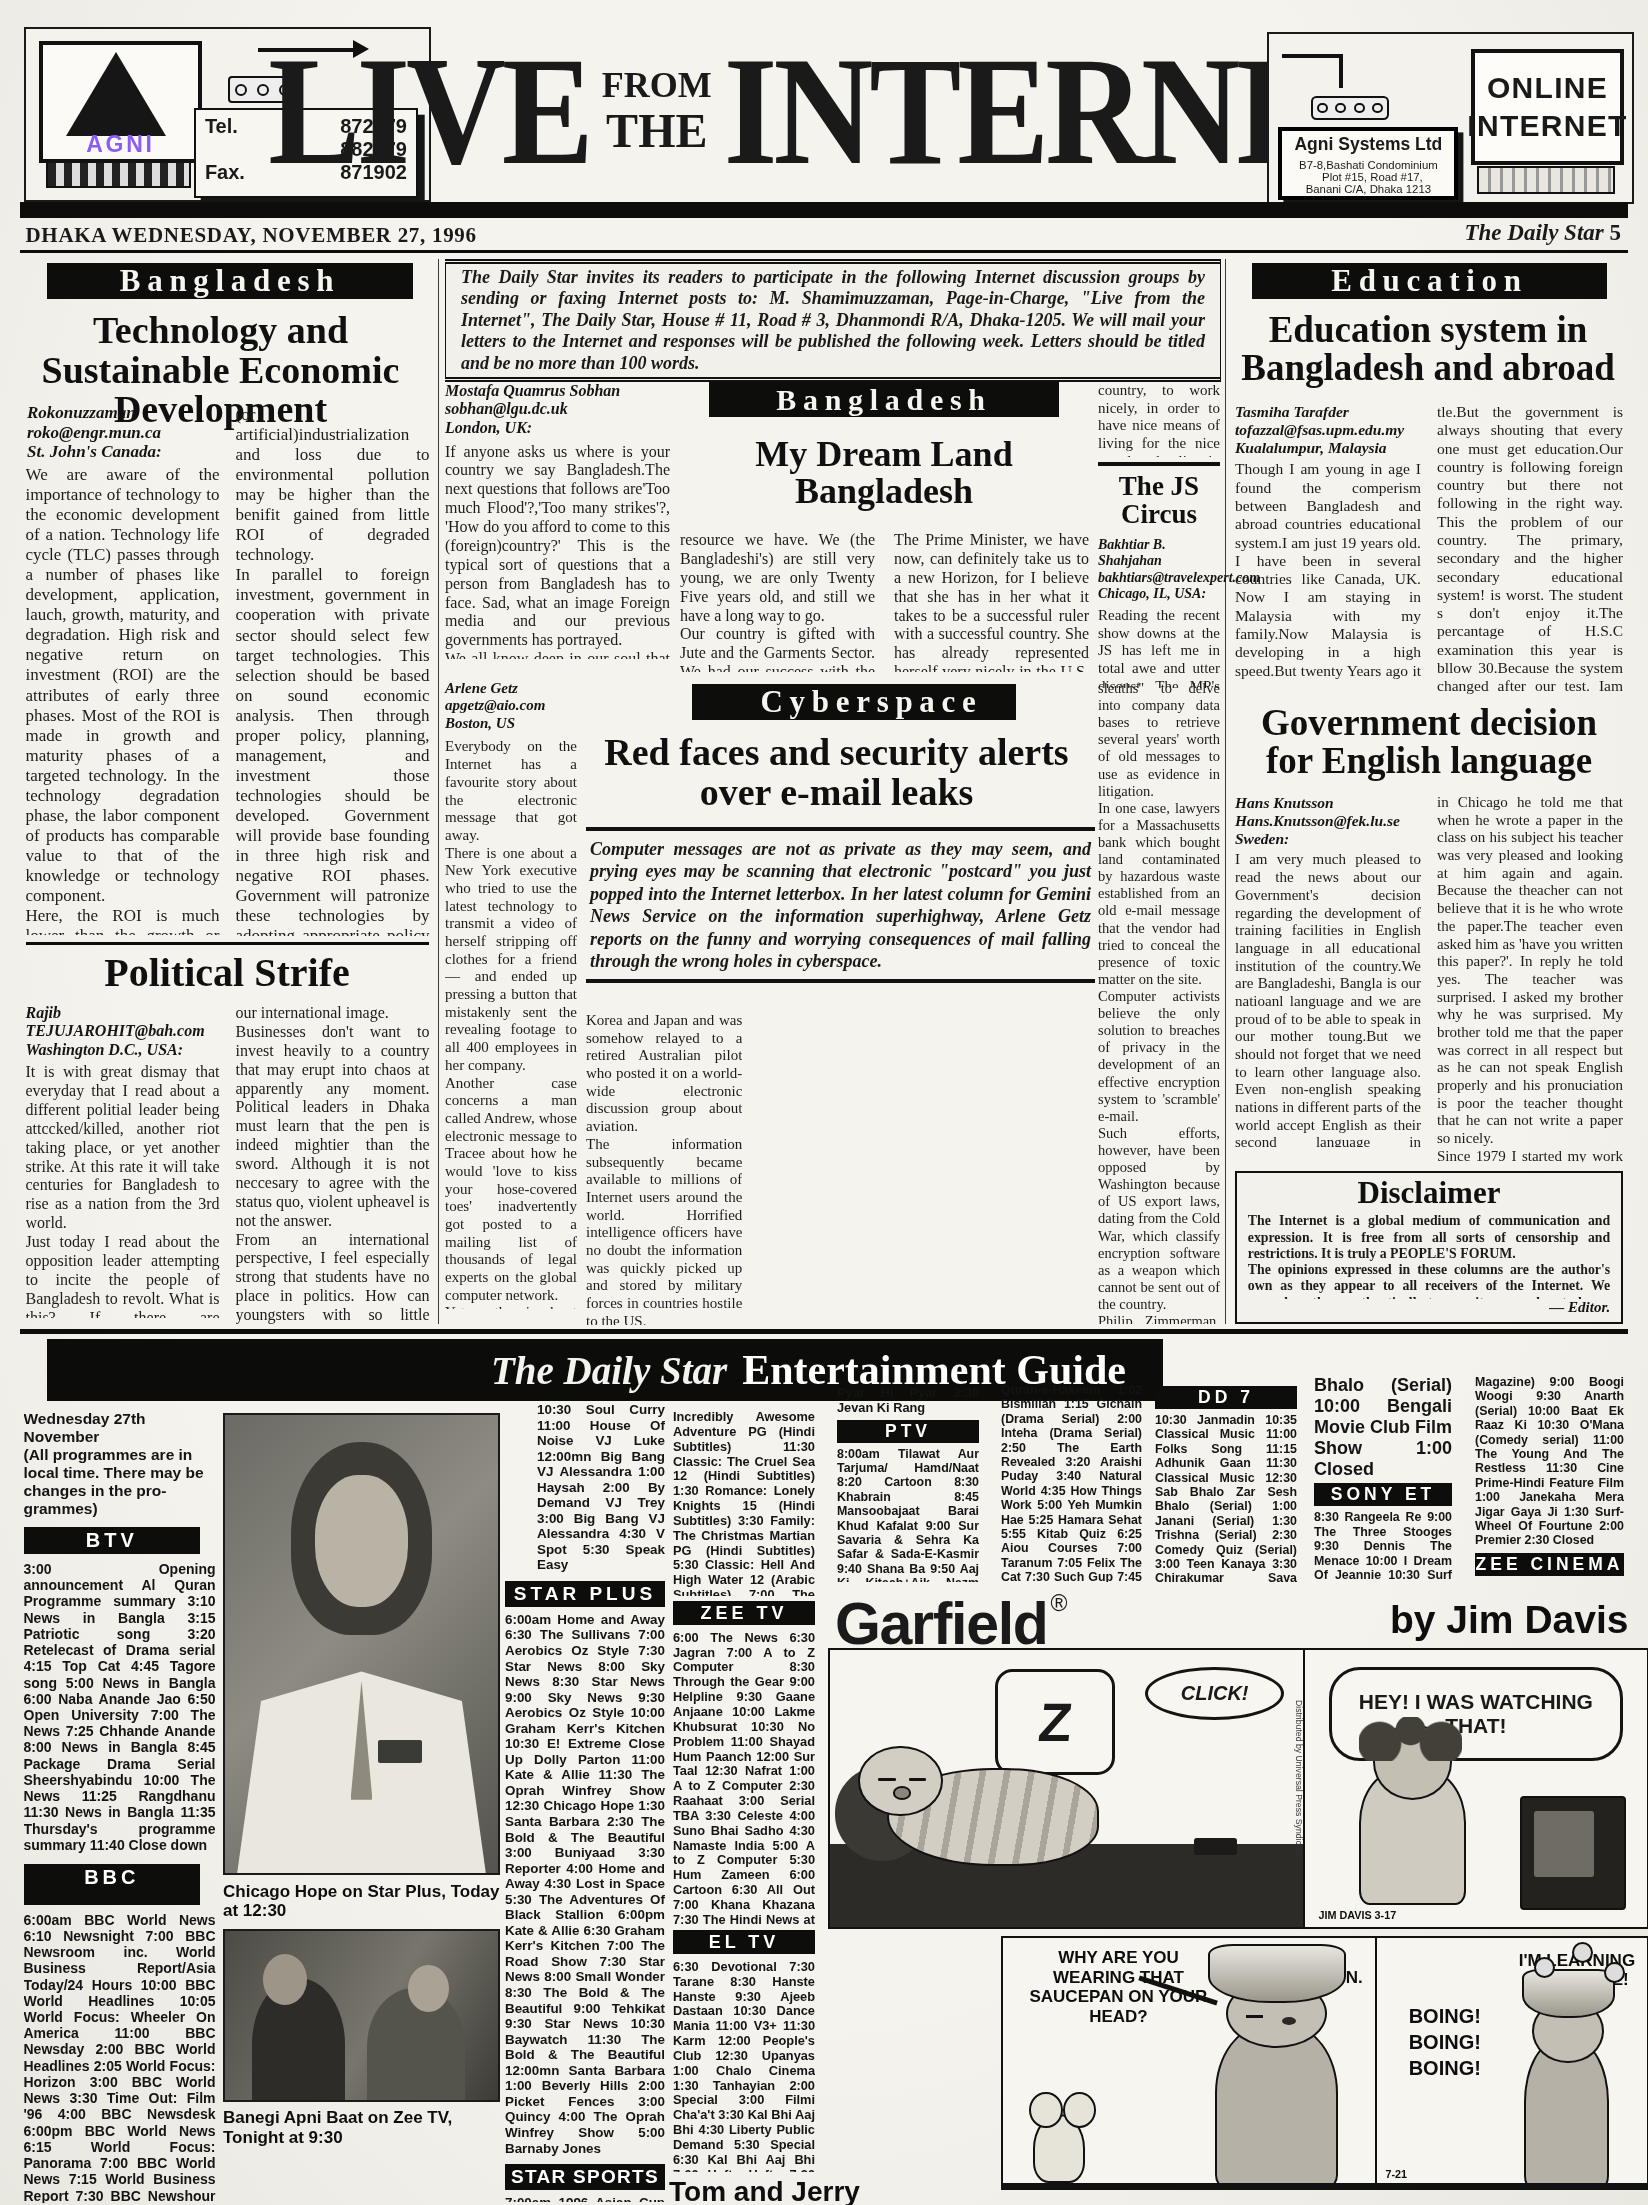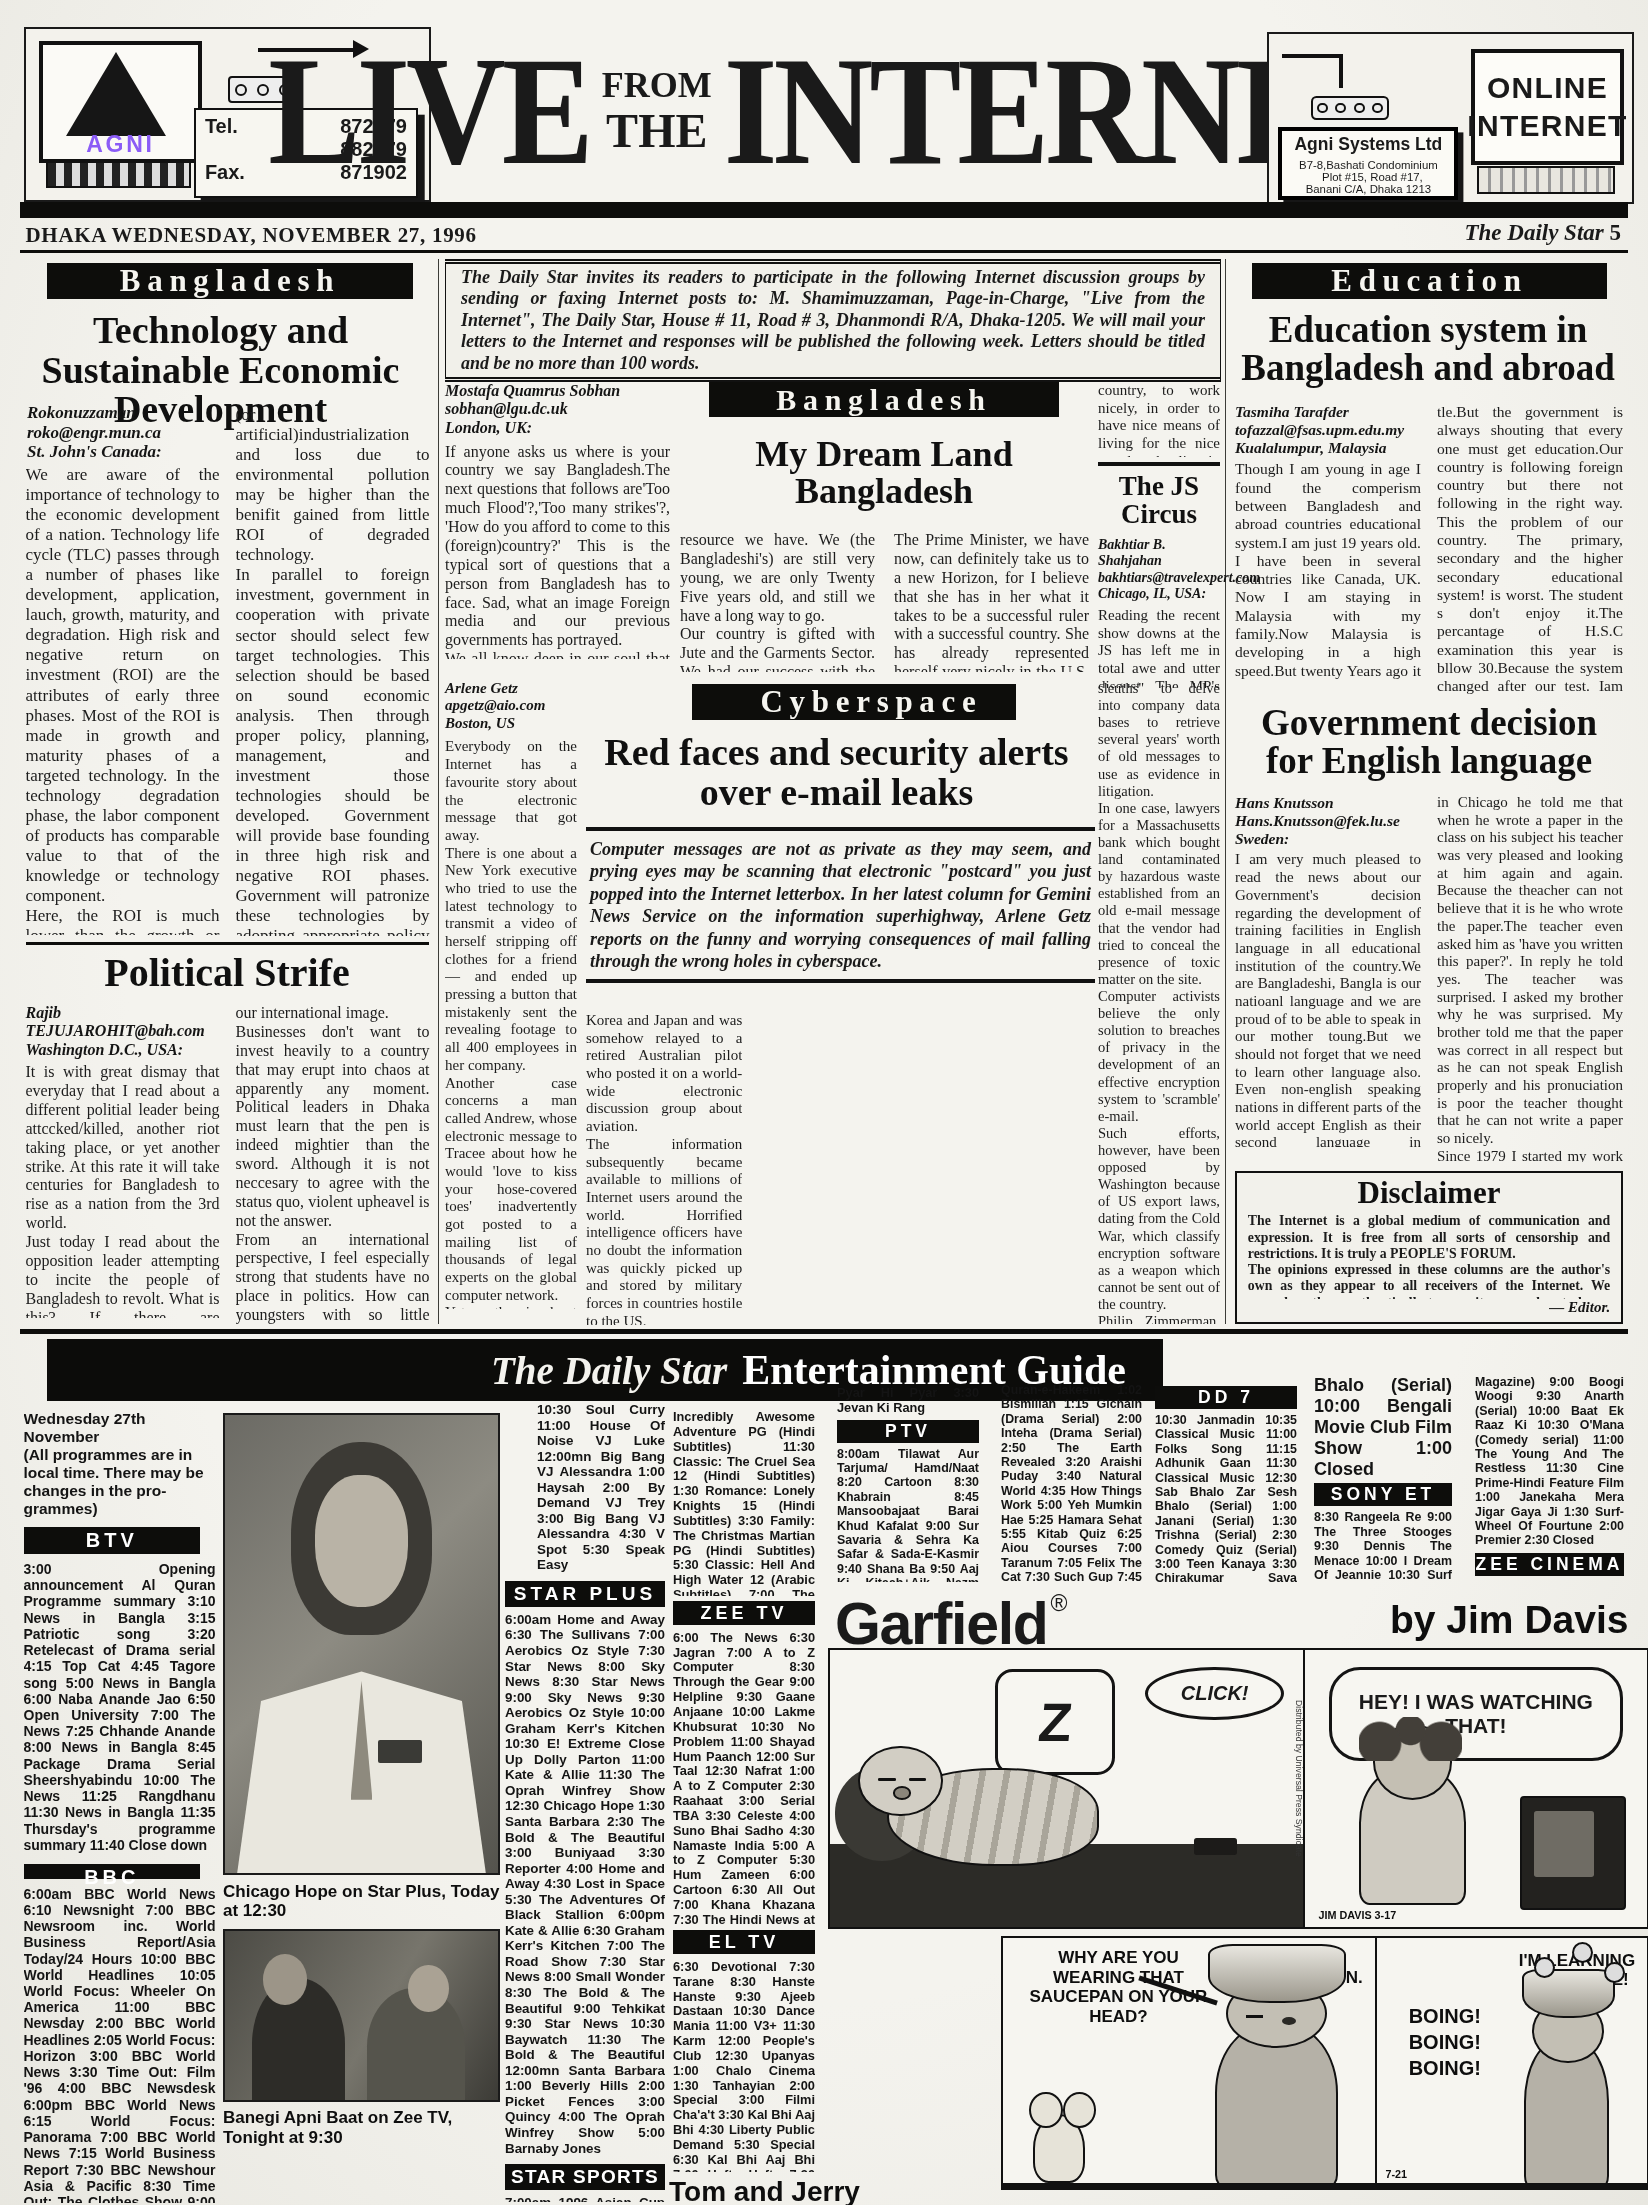--- a/index.html
+++ b/index.html
@@ -254,21 +254,21 @@
   <div class="abs" style="left:47px;top:1339px;width:1116px;height:62px;background:#0c0c0a;display:flex;align-items:center;justify-content:flex-end;padding-right:37px;box-sizing:border-box;gap:15px;">
     <span style="color:#f4f3ee;font-style:italic;font-weight:bold;font-size:39px;font-family:'Liberation Serif',serif;">The Daily Star</span>
     <span style="color:#ffffff;font-weight:bold;font-size:42px;font-family:'Liberation Serif',serif;">Entertainment Guide</span>
   </div>
 
   <div class="abs" style="left:23.5px;top:1410px;width:192px;height:793px;overflow:hidden;">
     <div class="gt" style="font-size:15.5px;white-space:pre-line;text-align:left;">Wednesday  27th November
 (All programmes are in local time. There may be changes in the pro- grammes)</div>
     <div class="ctag" style="width:92%;height:27px;font-size:20px;line-height:27px;margin:9.4px 0 6.7px 0;">BTV</div>
     <div class="gt" style="font-size:14px;">3:00 Opening announcement Al Quran Programme summary 3:10 News in Bangla 3:15 Patriotic song 3:20 Retelecast of Drama serial 4:15 Top Cat 4:45 Tagore song 5:00 News in Bangla 6:00 Naba Anande Jao 6:50 Open University 7:00 The News 7:25 Chhande Anande 8:00 News in Bangla 8:45 Package Drama Serial Sheershyabindu 10:00 The News 11:25 Rangdhanu 11:30 News in Bangla 11:35 Thursday's programme summary 11:40 Close down</div>
-    <div class="ctag" style="width:92%;height:15px;font-size:20px;line-height:27px;margin:10.8px 0 6.7px 0;">BBC</div>
+    <div class="ctag" style="width:92%;height:41px;font-size:20px;line-height:27px;margin:10.8px 0 6.7px 0;">BBC</div>
     <div class="gt" style="font-size:14px;">6:00am BBC World News 6:10 Newsnight 7:00 BBC Newsroom inc. World Business Report/Asia Today/24 Hours 10:00 BBC World Headlines 10:05 World Focus: Wheeler On America 11:00 BBC Newsday 2:00 BBC World Headlines 2:05 World Focus: Horizon 3:00 BBC World News 3:30 Time Out: Film '96 4:00 BBC Newsdesk 6:00pm BBC World News 6:15 World Focus: Panorama 7:00 BBC World News 7:15 World Business Report 7:30 BBC Newshour Asia &amp; Pacific 8:30 Time Out: The Clothes Show 9:00 BBC World Headlines 9:05 World Focus: Wheeler on America 10:00 BBC World News 10:30 Time Out: Tomorrow's World 11:00 BBC World News 11:30 Time Out: The Travel Show 12:00 The World Today 2:00 BBC World Headlines 2:05 World Focus: Around The World In 80 Days 3:00 BBC World News 3:30 Time Out: Top Gear 4:00 BBC World Report inc. World Business Report/24 Hours</div>
 
   </div>
 
   <div class="abs" style="left:223px;top:1413px;width:277px;height:792px;">
     <div style="position:relative;width:273px;height:458px;border:2px solid #1a1a1a;background:linear-gradient(135deg,#6b6a64,#8d8b82 45%,#54534d);overflow:hidden;">
       <div style="position:absolute;left:24%;top:6%;width:52%;height:42%;background:#3c3a35;border-radius:48% 48% 42% 42%;"></div>
       <div style="position:absolute;left:33%;top:13%;width:34%;height:29%;background:#b9b3a6;border-radius:46%;"></div>
       <div style="position:absolute;left:4%;bottom:-2%;width:92%;height:46%;background:#e9e7de;clip-path:polygon(0 100%,10% 14%,50% 0,90% 14%,100% 100%);"></div>
       <div style="position:absolute;left:46%;bottom:16%;width:8%;height:26%;background:#8e8a7e;clip-path:polygon(50% 0,100% 100%,0 100%);"></div>

